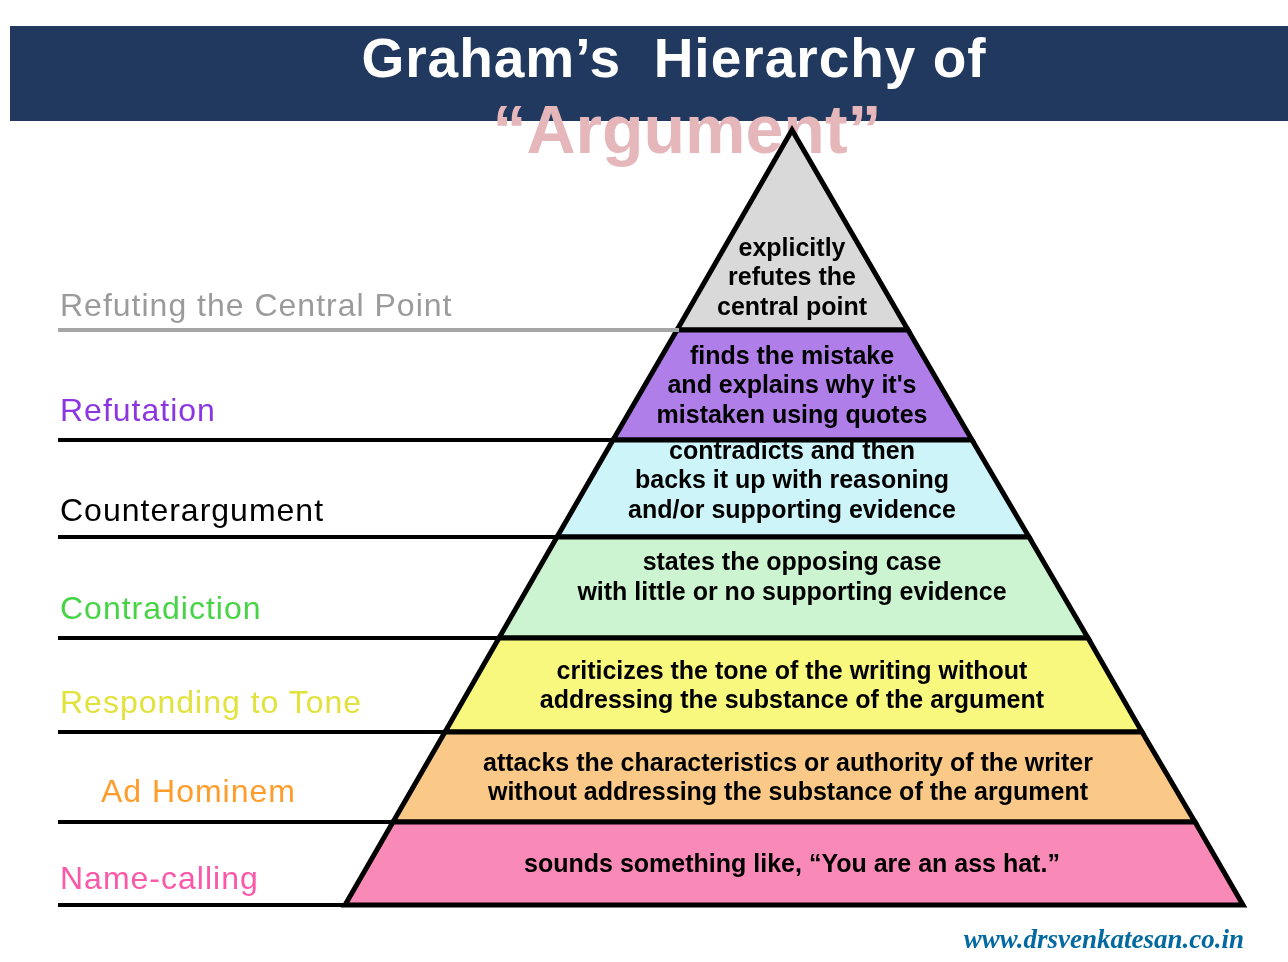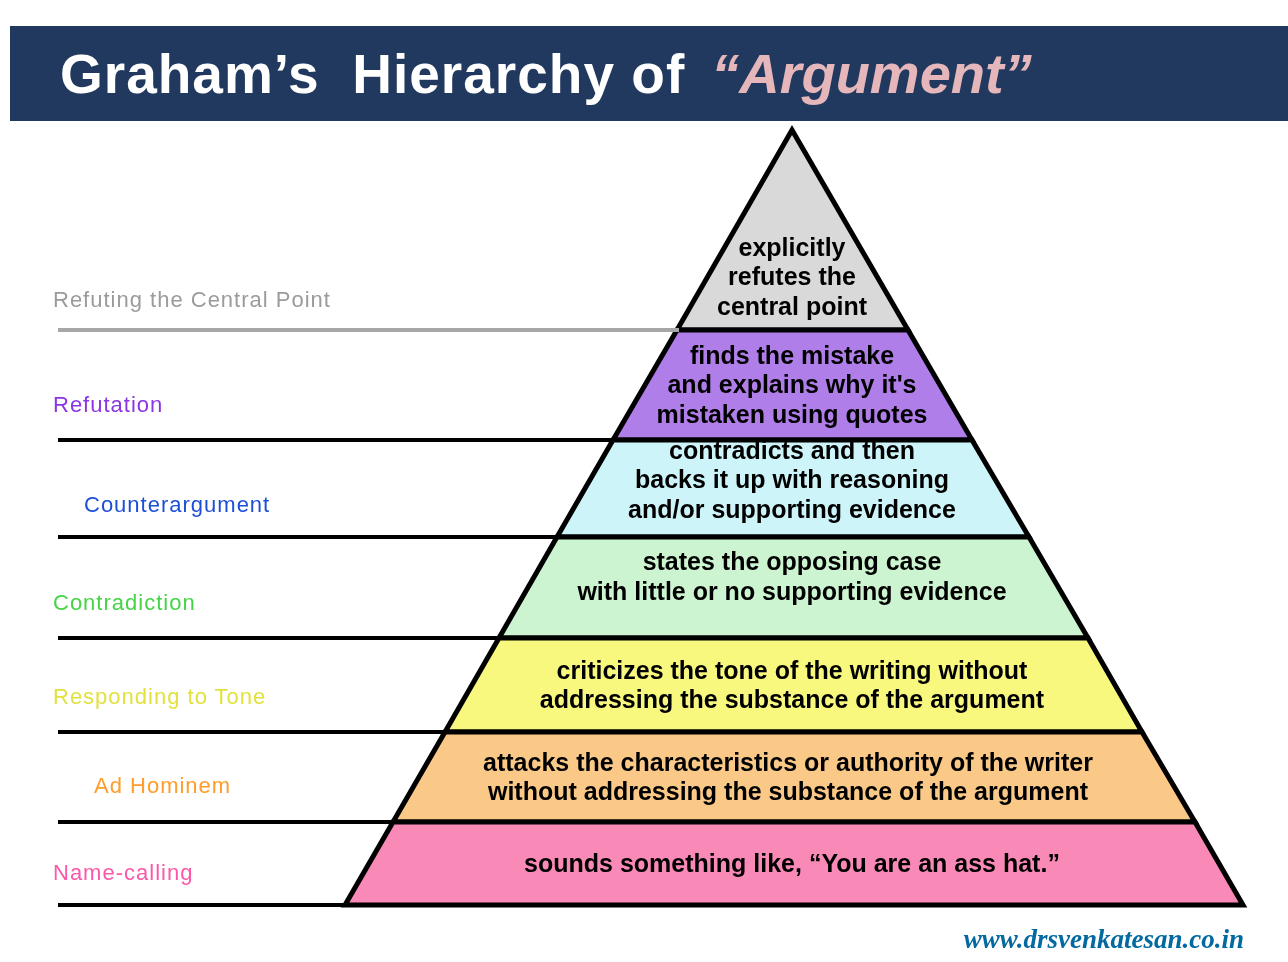--- a/index.html
+++ b/index.html
@@ -2,31 +2,31 @@
 <html><head>
 <meta charset="utf-8">
 <style>
   html,body{margin:0;padding:0;background:#fff;}
   .stage{
     position:relative;width:1288px;height:962px;background:#ffffff;
     font-family:"Liberation Sans",sans-serif;overflow:hidden;
   }
   .header{
     position:absolute;left:10px;top:26px;right:0;height:95px;
-    display:flex;align-items:center;padding-left:50px;box-sizing:border-box;
+    display:flex;align-items:center;padding-left:50px;box-sizing:border-box;flex-direction:column;
   }
   .header .title{
     color:#ffffff;font-size:55px;font-weight:700;letter-spacing:1px;white-space:pre;
   }
   .header .accent{
-    font-size:56px;font-weight:700;font-style:italic;margin-left:26px;white-space:pre;
+    font-size:68px;font-weight:700;margin-left:26px;white-space:pre;
   }
   .pyramid-svg{position:absolute;left:0;top:0;width:1288px;height:962px;}
   .lvl-label{
-    position:absolute;left:53px;font-size:22px;font-weight:400;letter-spacing:1px;
+    position:absolute;left:60px;font-size:32px;font-weight:400;letter-spacing:1px;
     white-space:nowrap;
   }
   .lvl-desc{
     position:absolute;display:flex;align-items:center;justify-content:center;
     text-align:center;color:#000;font-weight:700;font-size:25px;line-height:1.18;
     white-space:pre-line;
   }
   .footer{
     position:absolute;right:44px;top:924px;
     font-family:"Liberation Serif",serif;font-style:italic;font-weight:700;font-size:27px;
@@ -57,21 +57,21 @@
     <line x1="58" y1="440" x2="615" y2="440" stroke-width="4" stroke="#000000"></line>
     <line x1="58" y1="537" x2="559" y2="537" stroke-width="4" stroke="#000000"></line>
     <line x1="58" y1="638" x2="501" y2="638" stroke-width="4" stroke="#000000"></line>
     <line x1="58" y1="732" x2="447" y2="732" stroke-width="4" stroke="#000000"></line>
     <line x1="58" y1="822" x2="395" y2="822" stroke-width="4" stroke="#000000"></line>
     <line x1="58" y1="905" x2="347" y2="905" stroke-width="4" stroke="#000000"></line>
   </svg>
 
   <div class="lvl-label" style="top: 287px; color: rgb(155, 155, 155);">Refuting the Central Point</div>
   <div class="lvl-label" style="top: 392px; color: rgb(139, 54, 224);">Refutation</div>
-  <div class="lvl-label" style="top: 492px; color: #1d4ed8; margin-left: 31px;">Counterargument</div>
+  <div class="lvl-label" style="top: 492px; color: #000000;">Counterargument</div>
   <div class="lvl-label" style="top: 590px; color: rgb(70, 212, 70);">Contradiction</div>
   <div class="lvl-label" style="top: 684px; color: rgb(226, 226, 62);">Responding to Tone</div>
   <div class="lvl-label" style="top: 773px; color: rgb(255, 156, 42); margin-left: 41px;">Ad Hominem</div>
   <div class="lvl-label" style="top: 860px; color: rgb(250, 88, 168);">Name-calling</div>
 
   <div class="lvl-desc" style="top:228px;height:98px;left:652px;width:280px">explicitly
 refutes the
 central point</div>
   <div class="lvl-desc" style="top:332px;height:106px;left:602px;width:380px">finds the mistake
 and explains why it's

